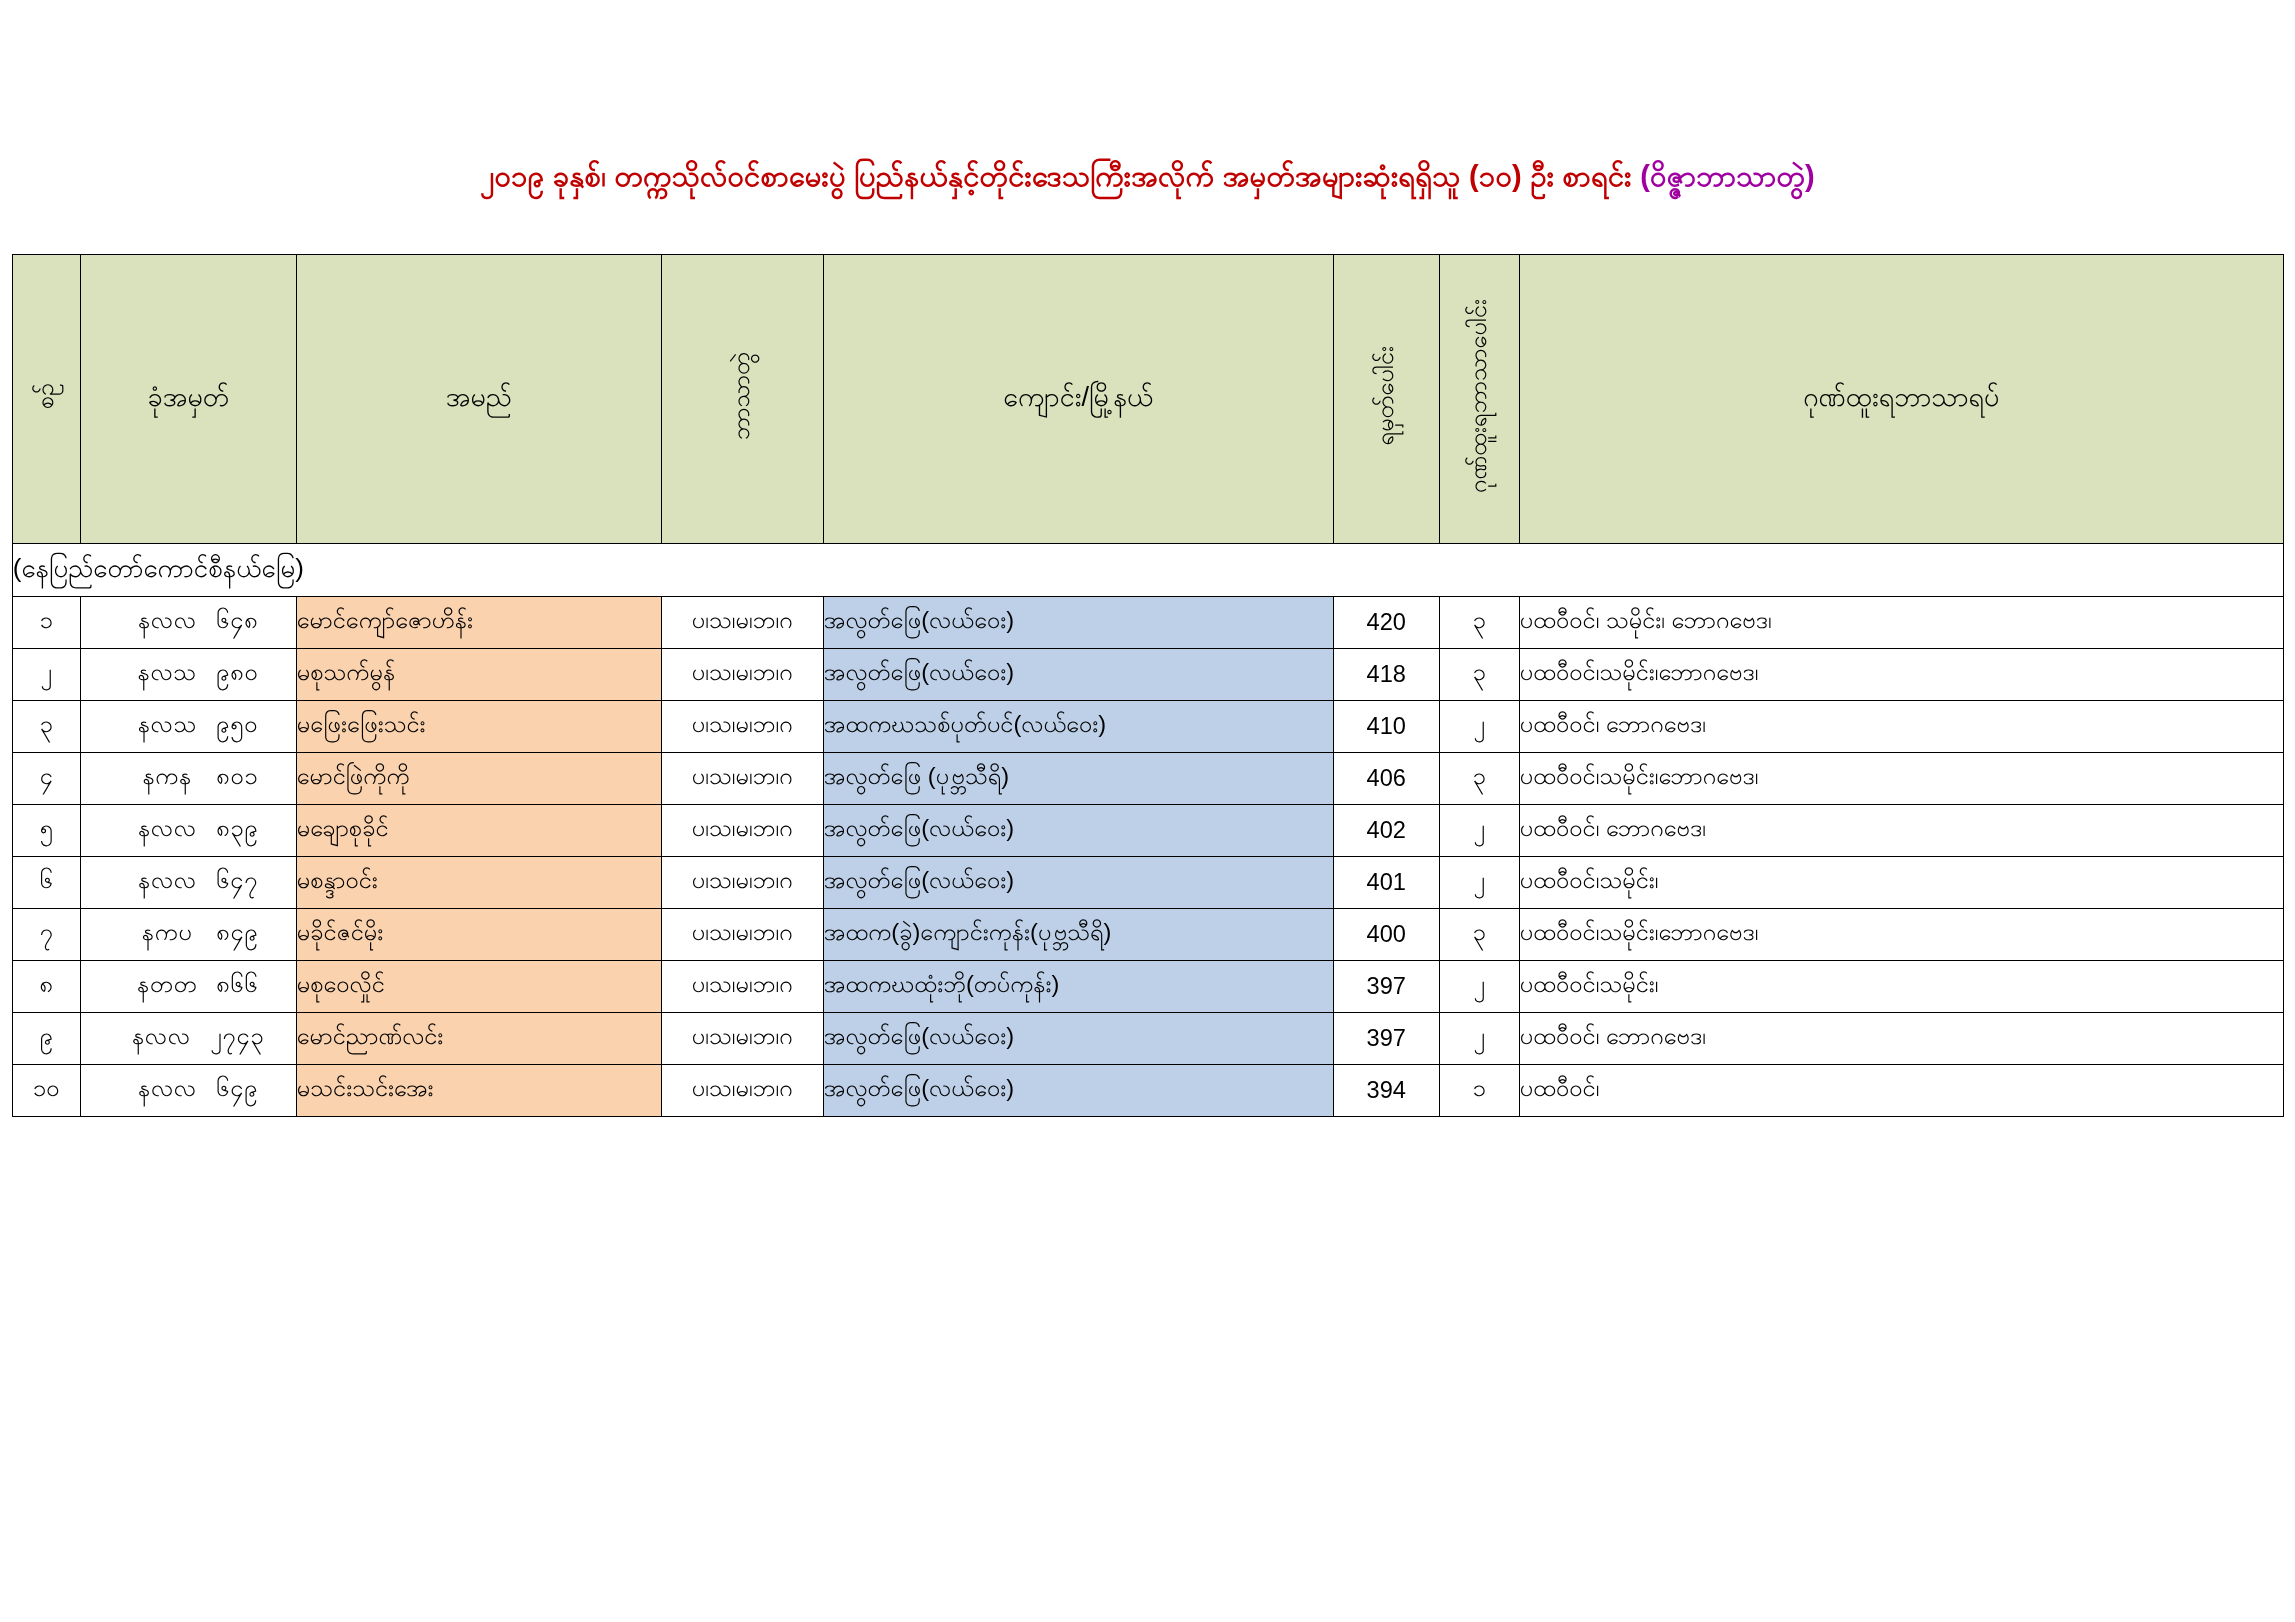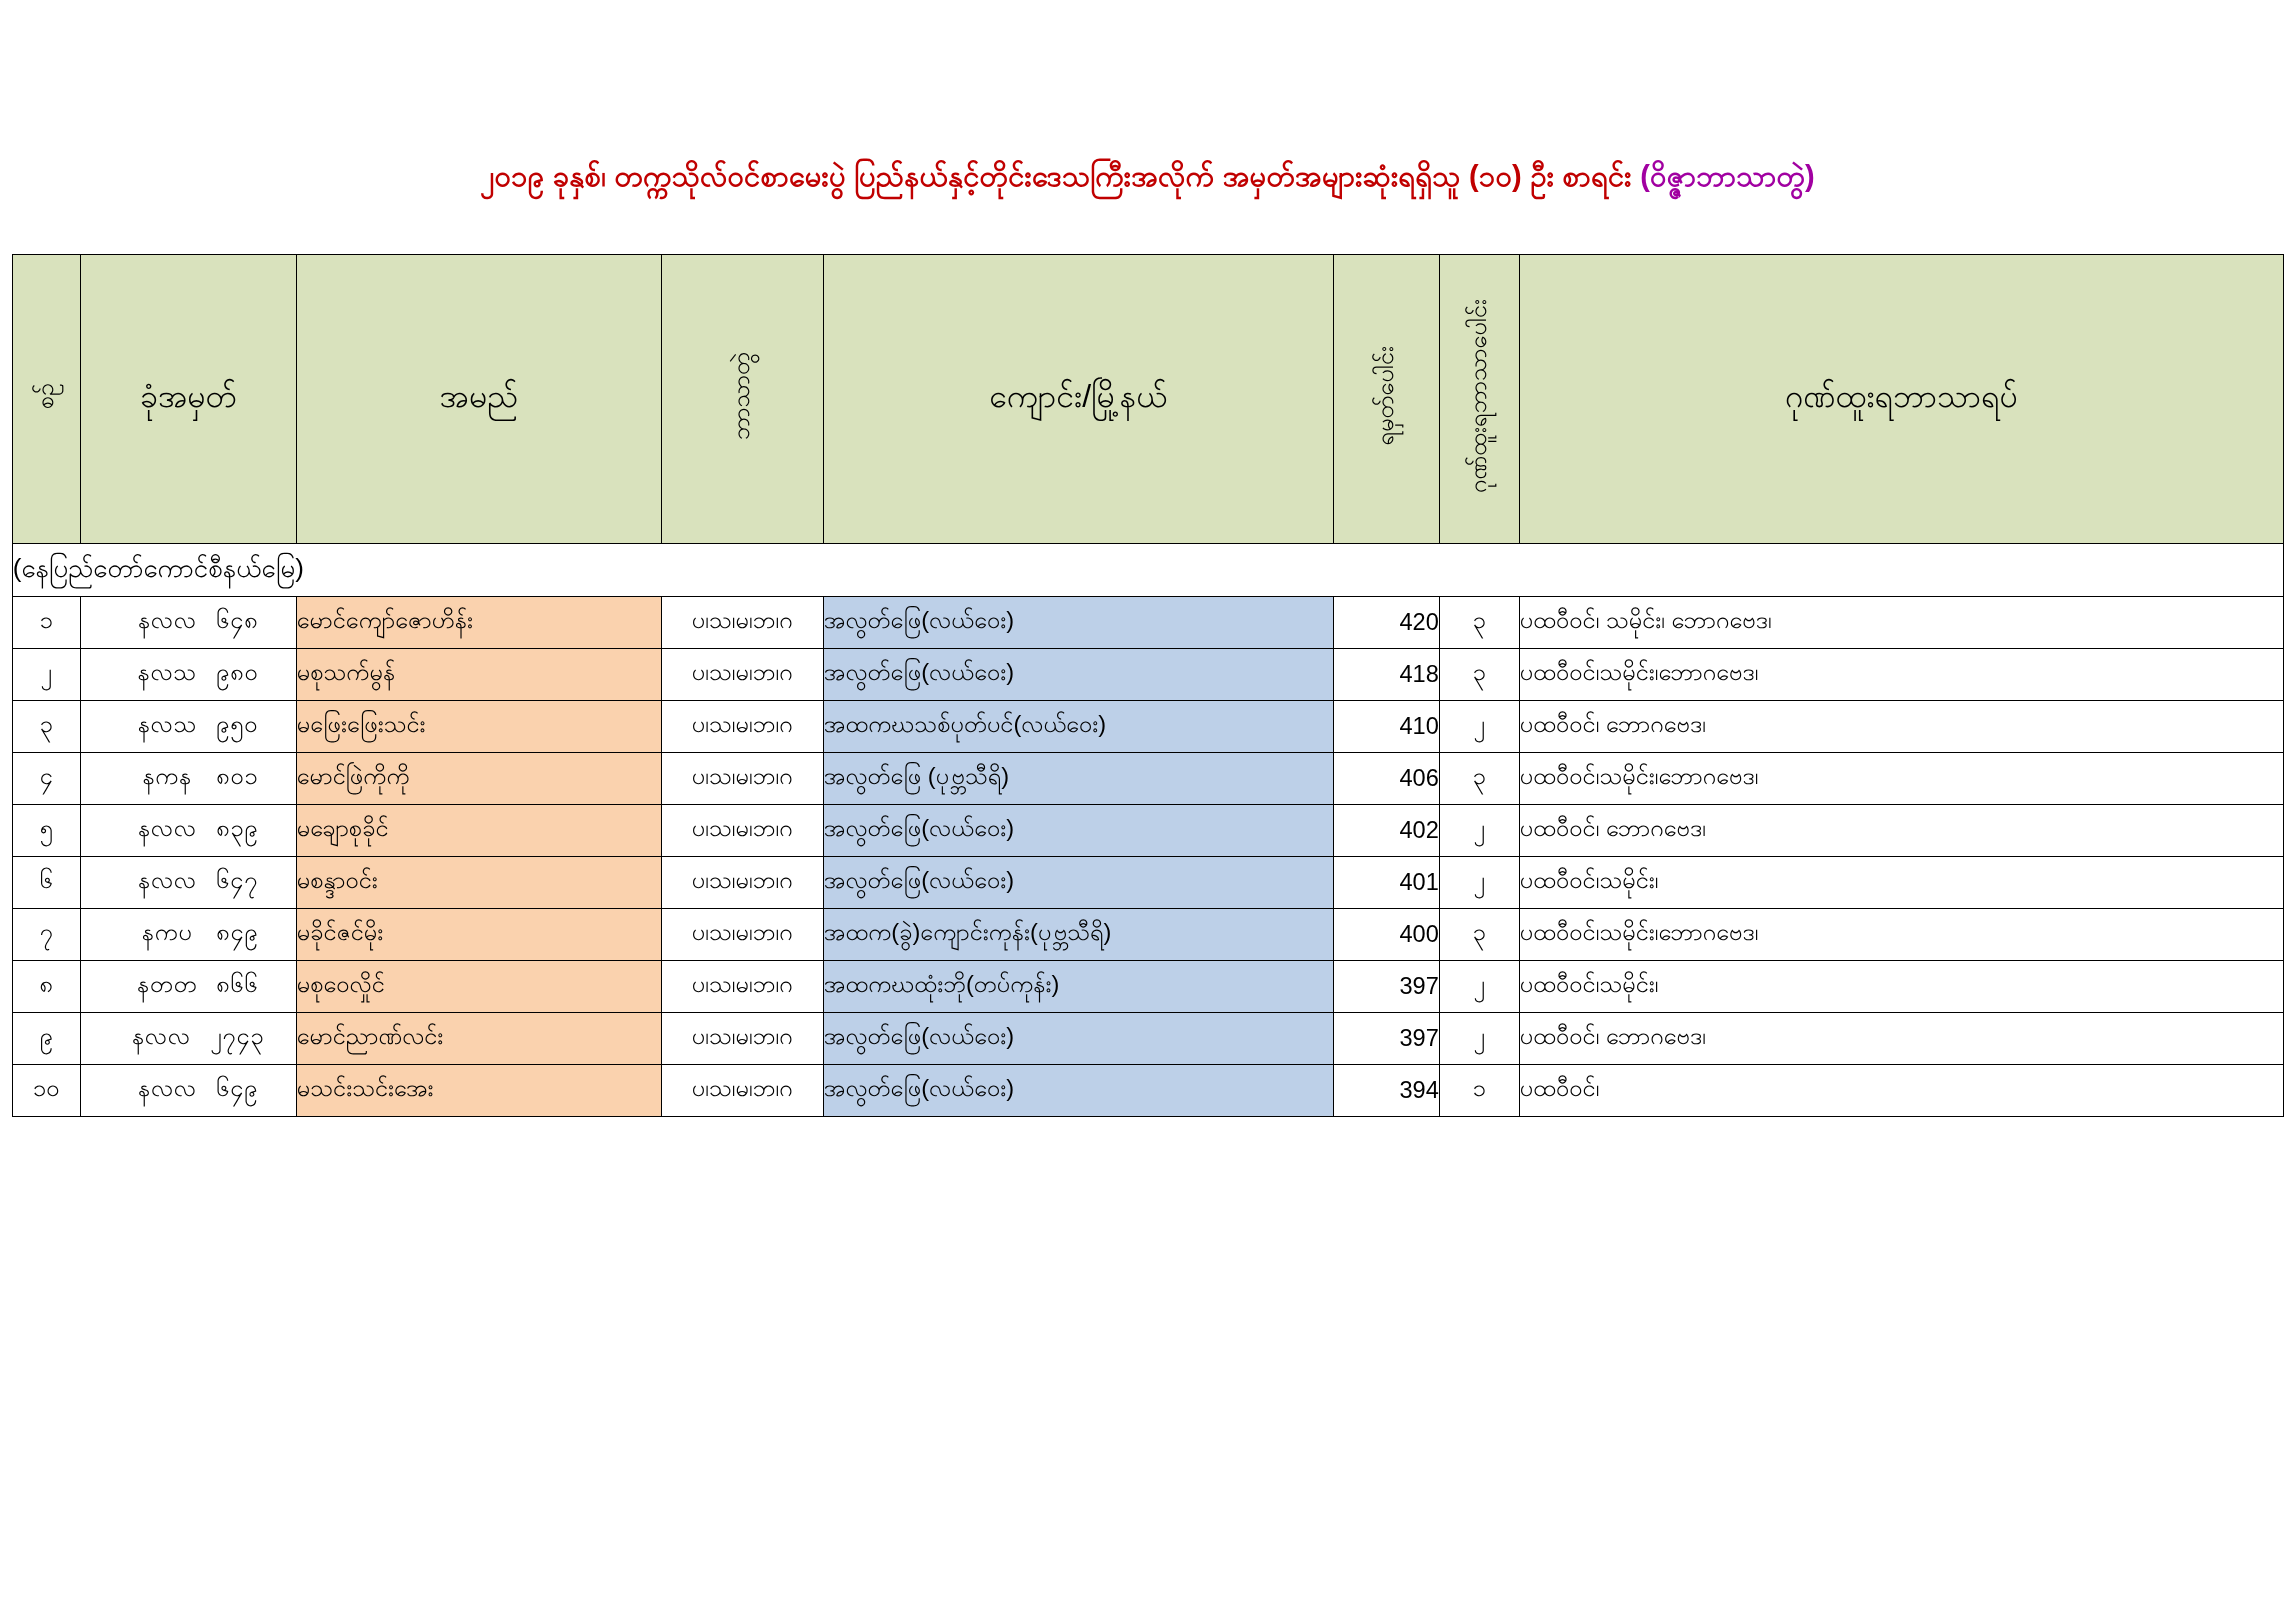--- a/index.html
+++ b/index.html
@@ -62,42 +62,42 @@
     writing-mode: vertical-rl;
     transform: rotate(180deg);
     display: inline-block;
     white-space: nowrap;
     font-size: 23.6px;
     line-height: 1.1;
     text-align: center;
   }
   .hdr-label {
     display: inline-block;
-    font-size: 32px;
+    font-size: 27px;
   }
   
   .region-row td {
     background: #ffffff;
     height: 52px;
     color: #000000;
     font-size: 26px;
     font-weight: bold;
     padding-left: 9.2px;
     text-align: left;
   }
   tbody.rows td {
     height: 51px;
     font-size: 23.6px;
   }
   .c-no      { text-align: center; }
   .c-roll    { text-align: center;  padding-left: 9.2px; letter-spacing: 0.7px;}
   .c-name    { background: #fad2ae; text-align: left; padding-left: 10.5px; }
   .c-subj    { text-align: center; padding-left: 11.8px; }
   .c-school  { background: #bdd0e8; text-align: left; padding-left: 9.2px; margin-top: 30px; }
-  .c-marks   { text-align: right; font-size: 25px; }
+  .c-marks   { text-align: center; font-size: 25px; }
   .c-dist    { text-align: center; }
   .c-honour  { text-align: left; padding-left: 10.5px; }
   .roll-no-gap { display:inline-block; min-width:98px;}
 </style>
 </head>
 <body>
 
 <div class="page">
 
   <div class="title">

